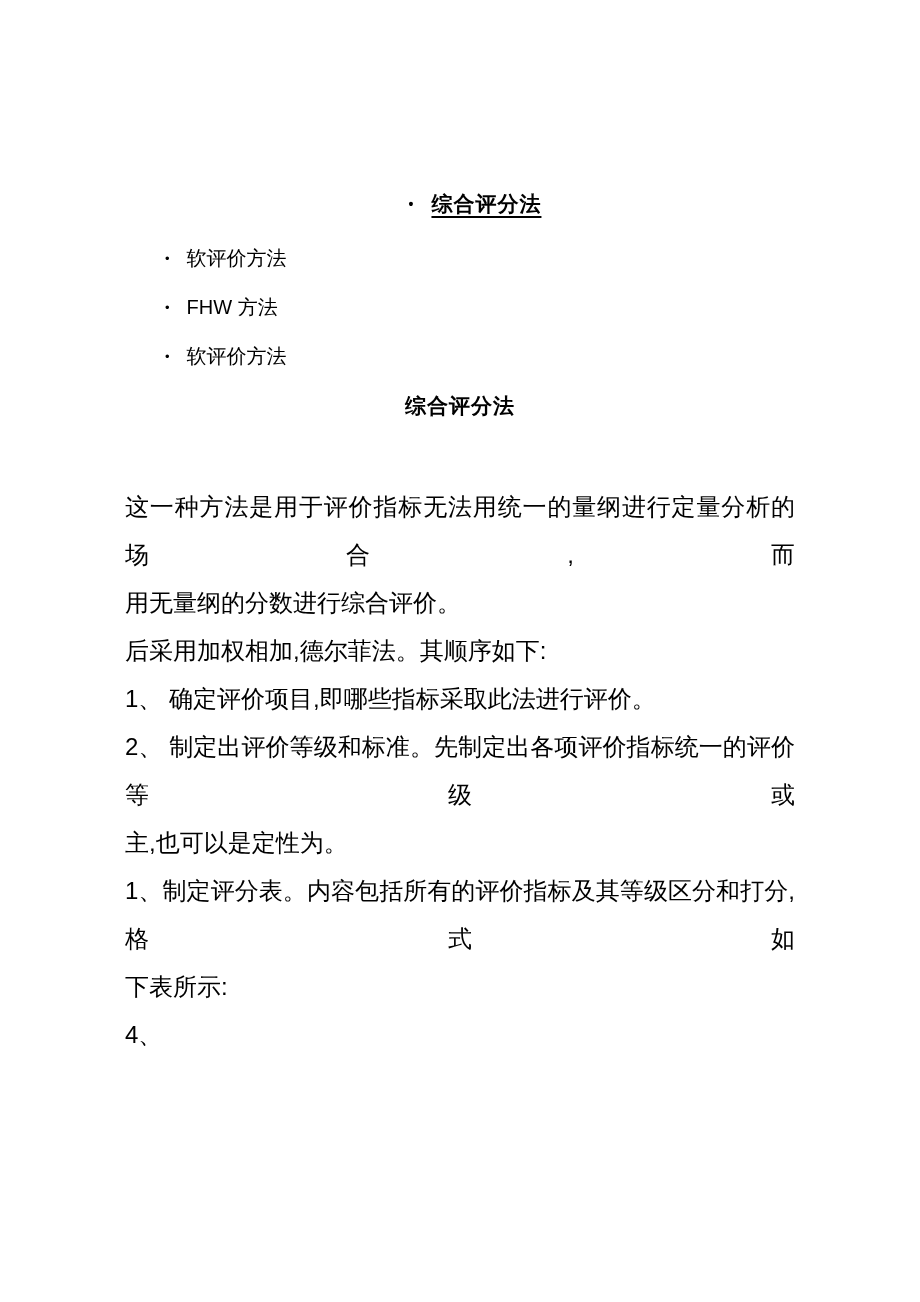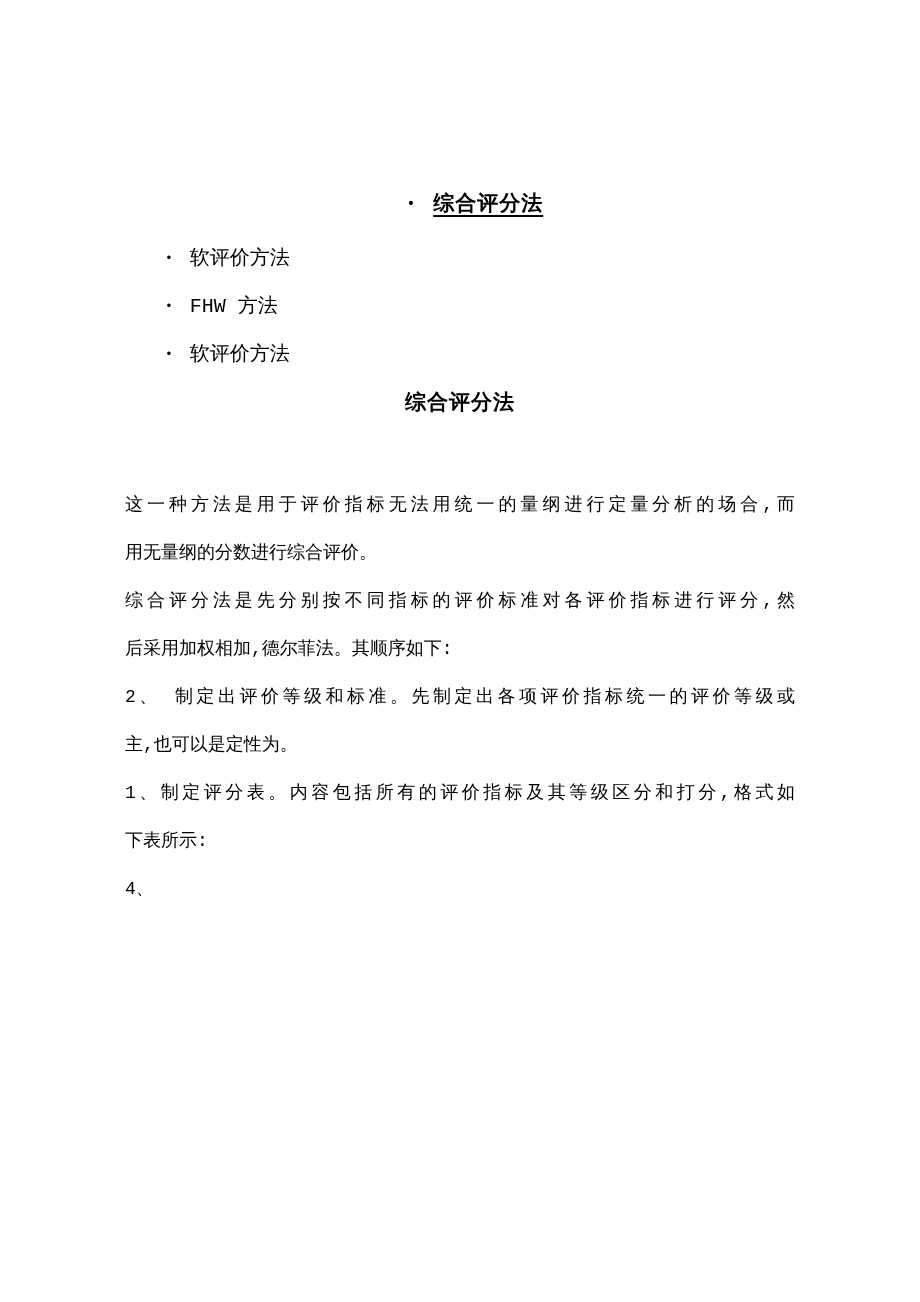--- a/index.html
+++ b/index.html
@@ -6,21 +6,21 @@
     margin: 0;
     padding: 0;
     background: #ffffff;
   }
   .page {
     position: relative;
     width: 920px;
     height: 1302px;
     background: #ffffff;
     color: #000000;
-    font-family: Liberation Mono, monospace;
+    font-family: Liberation Sans, sans-serif;
     box-sizing: border-box;
     padding: 190px 125px 0 125px;
     overflow: hidden;
   }
   .center-bullet {
     text-align: center;
     line-height: 28px;
     margin-bottom: 26px;
     font-size: 21px;
     font-weight: bold;
@@ -51,21 +51,21 @@
   .doc-heading {
     text-align: center;
     font-size: 21px;
     font-weight: bold;
     line-height: 30px;
     margin: 18px 0 0 0;
     letter-spacing: 1px;
   }
   .body-text {
     margin-top: 62px;
-    font-size: 18px;
+    font-size: 24px;
   }
   .line {
     line-height: 48px;
     white-space: nowrap;
   }
   .line.fill {
     white-space: normal;
     text-align: justify;
     text-align-last: justify;
     text-justify: inter-ideograph;
@@ -90,22 +90,22 @@
 
   <div class="bullet-item">
     <span class="dot">•</span><span>软评价方法</span>
   </div>
 
   <div class="doc-heading">综合评分法</div>
 
   <div class="body-text">
     <div class="line fill">这一种方法是用于评价指标无法用统一的量纲进行定量分析的场合,而</div>
     <div class="line">用无量纲的分数进行综合评价。</div>
-    <div class="line fill">综合评分法是先分别按不同指标的评价标准对各评价指标进行评分,然</div>
     <div class="line">后采用加权相加,德尔菲法。其顺序如下:</div>
+    <div class="line">1、 确定评价项目,即哪些指标采取此法进行评价。</div>
     <div class="line fill">2、 制定出评价等级和标准。先制定出各项评价指标统一的评价等级或</div>
     <div class="line">主,也可以是定性为。</div>
     <div class="line fill">1、制定评分表。内容包括所有的评价指标及其等级区分和打分,格式如</div>
     <div class="line">下表所示:</div>
     <div class="line">4、</div>
   </div>
 
 </div>
 
 </body></html>

